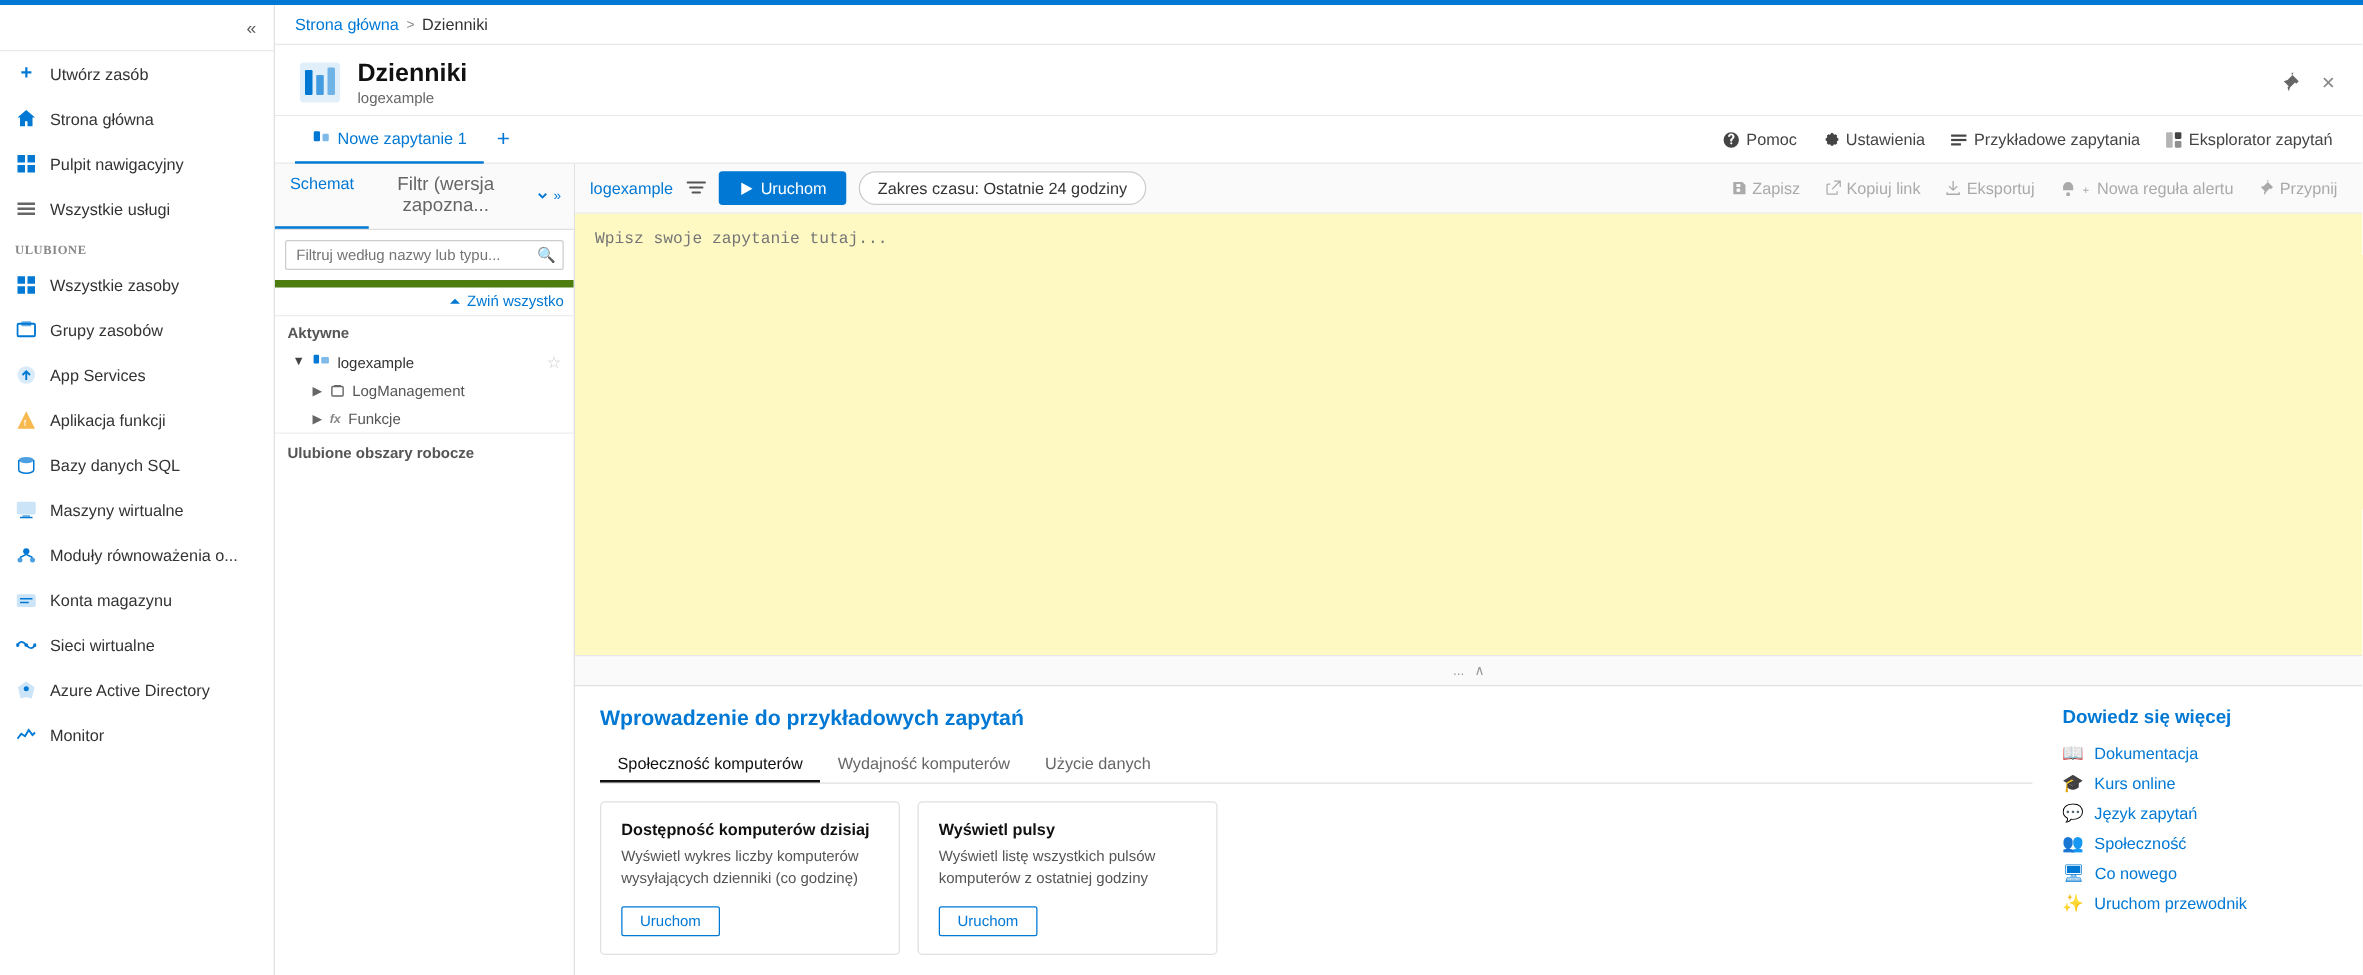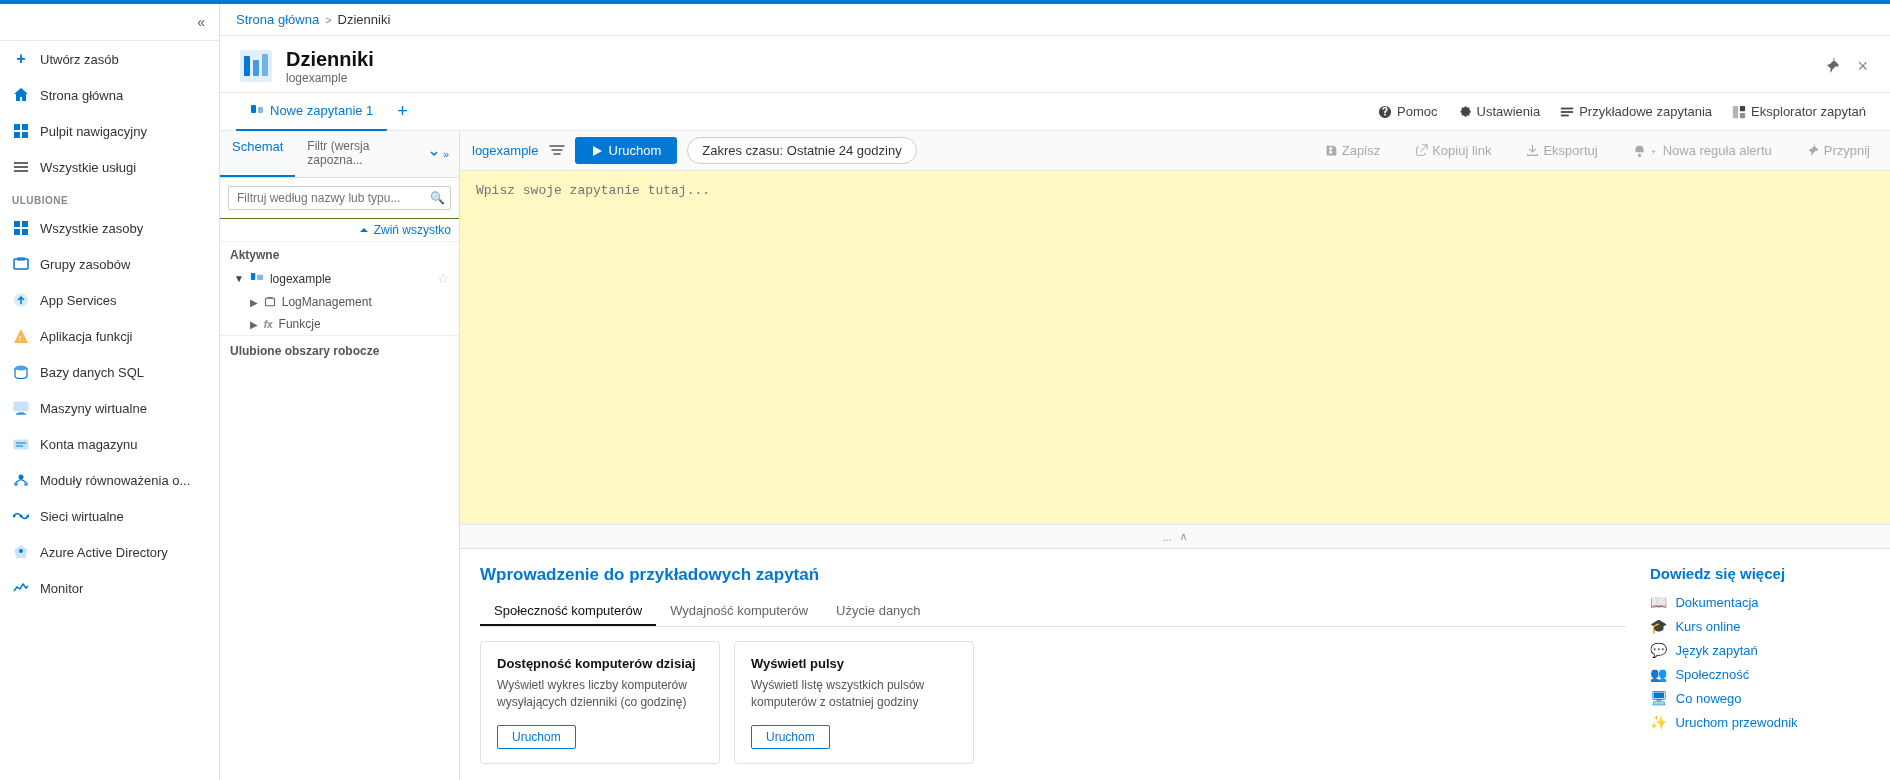--- a/index.html
+++ b/index.html
@@ -28,20 +28,21 @@
     }
     .sidebar-item .icon { width: 18px; height: 18px; display: flex; align-items: center; justify-content: center; flex-shrink: 0; }
     .sidebar-item .icon svg { width: 16px; height: 16px; }
     .sidebar-section-label {
       font-size: 10px;
       font-weight: 700;
       color: #888;
       padding: 10px 12px 4px 12px;
       text-transform: uppercase;
       letter-spacing: 0.5px;
+      font-family: Liberation Serif, serif;
     }
 
     
     .main {
       flex: 1;
       display: flex;
       flex-direction: column;
       overflow: hidden;
       background: #fff;
     }
@@ -147,21 +148,21 @@
       font-size: 13px;
       cursor: pointer;
       color: #666;
       border-bottom: 2px solid transparent;
     }
     .schema-tab.active { color: #0078d4; border-bottom: 2px solid #0078d4; font-weight: 400; }
     .schema-tab-collapse { margin-left: auto; padding: 8px 10px; font-size: 12px; color: #0078d4; cursor: pointer; display: flex; align-items: center; gap: 3px; }
 
     .workspace-filter {
       padding: 8px;
-      border-bottom: 1px solid #4d7c0f;
+      border-bottom: 6px solid #4d7c0f;
     }
     .workspace-filter input {
       width: 100%;
       border: 1px solid #ccc;
       border-radius: 2px;
       padding: 4px 24px 4px 8px;
       font-size: 12px;
       outline: none;
     }
     .filter-wrapper { position: relative; }
@@ -261,21 +262,21 @@
       padding: 5px 14px;
       font-size: 13px;
       cursor: pointer;
       color: #333;
       white-space: nowrap;
     }
     .right-actions {
       margin-left: auto;
       display: flex;
       align-items: center;
-      gap: 19px;
+      gap: 4px;
     }
     .action-btn {
       background: none;
       border: none;
       cursor: pointer;
       color: #666;
       font-size: 13px;
       display: flex;
       align-items: center;
       gap: 4px;
@@ -526,37 +527,37 @@
               <rect x="1" y="2" width="14" height="9" rx="1" fill="#0078d4" opacity="0.2" stroke="#0078d4" stroke-width="1.2"></rect>
               <rect x="5" y="12" width="6" height="2" fill="#0078d4" opacity="0.5"></rect>
               <line x1="3" y1="14" x2="13" y2="14" stroke="#0078d4" stroke-width="1.2"></line>
             </svg>
         </div>
         <span>Maszyny wirtualne</span>
       </div>
       <div class="sidebar-item">
         <div class="icon">
           <svg viewBox="0 0 16 16">
-              <rect x="1" y="4" width="14" height="9" rx="1" fill="#0078d4" opacity="0.2" stroke="#0078d4" stroke-width="1.2"></rect>
-              <path d="M3 7h10M3 10h7" stroke="#0078d4" stroke-width="1.2"></path>
-            </svg>
-        </div>
-        <span>Konta magazynu</span>
-      </div>
-      <div class="sidebar-item">
-        <div class="icon">
-          <svg viewBox="0 0 16 16">
               <circle cx="8" cy="5" r="2.5" fill="#0078d4"></circle>
               <circle cx="3" cy="12" r="2" fill="#0078d4" opacity="0.7"></circle>
               <circle cx="13" cy="12" r="2" fill="#0078d4" opacity="0.7"></circle>
               <line x1="8" y1="7.5" x2="3" y2="10" stroke="#0078d4" stroke-width="1.2"></line>
               <line x1="8" y1="7.5" x2="13" y2="10" stroke="#0078d4" stroke-width="1.2"></line>
             </svg>
         </div>
         <span>Moduły równoważenia o...</span>
+      </div>
+      <div class="sidebar-item">
+        <div class="icon">
+          <svg viewBox="0 0 16 16">
+              <rect x="1" y="4" width="14" height="9" rx="1" fill="#0078d4" opacity="0.2" stroke="#0078d4" stroke-width="1.2"></rect>
+              <path d="M3 7h10M3 10h7" stroke="#0078d4" stroke-width="1.2"></path>
+            </svg>
+        </div>
+        <span>Konta magazynu</span>
       </div>
       <div class="sidebar-item">
         <div class="icon">
           <svg viewBox="0 0 16 16">
               <path d="M1 8 Q4 3 8 8 Q12 13 15 8" fill="none" stroke="#0078d4" stroke-width="1.5"></path>
               <circle cx="1" cy="8" r="1.5" fill="#0078d4"></circle>
               <circle cx="8" cy="8" r="1.5" fill="#0078d4"></circle>
               <circle cx="15" cy="8" r="1.5" fill="#0078d4"></circle>
             </svg>
         </div>
@@ -655,21 +656,21 @@
             <span>Eksplorator zapytań</span>
           </button>
         </div>
       </div>
 
       <div class="inner-layout">
 
         <div class="schema-panel">
           <div class="schema-tabs">
             <div class="schema-tab active">Schemat</div>
-            <div class="schema-tab" style="font-size:12px;">Filtr (wersja zapozna...</div>
+            <div class="schema-tab" style="font-size:15px;text-align:center;">Filtr (wersja zapozna...</div>
             <div class="schema-tab-collapse">
               <svg width="12" height="12" viewBox="0 0 12 12">
                   <path d="M3 4l3 3 3-3" fill="none" stroke="#0078d4" stroke-width="1.5"></path>
                 </svg>
               <span style="font-size:11px; color:#0078d4;">»</span>
             </div>
           </div>
 
           <div class="workspace-filter">
             <div class="filter-wrapper">

